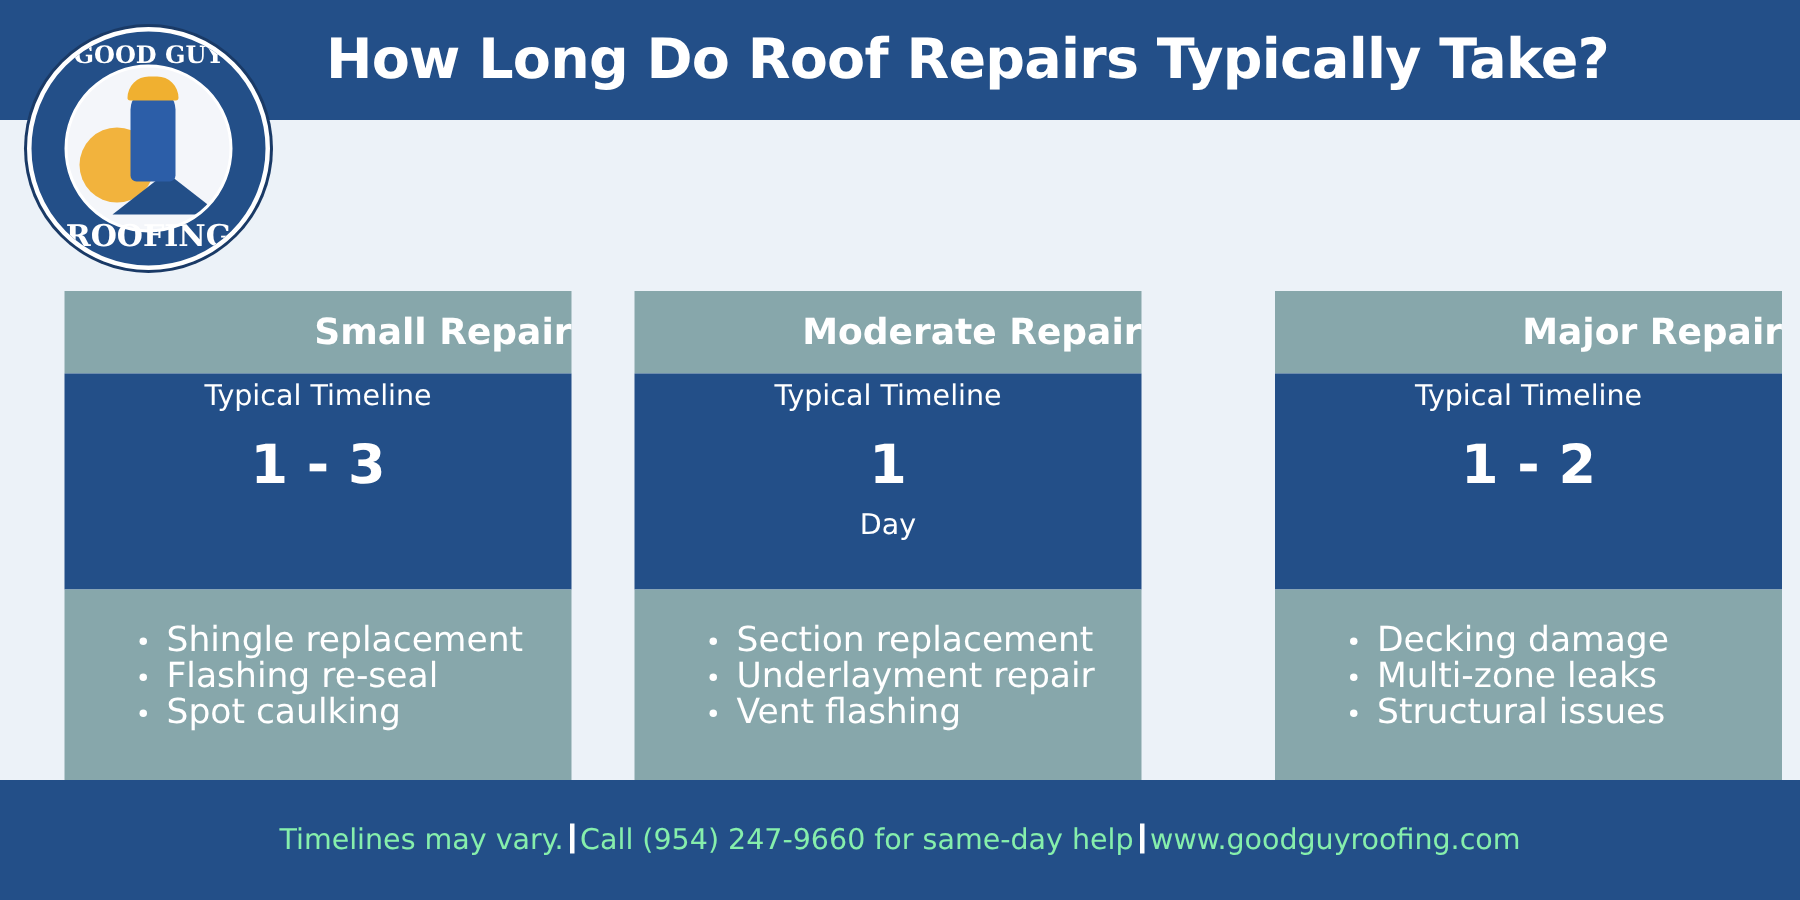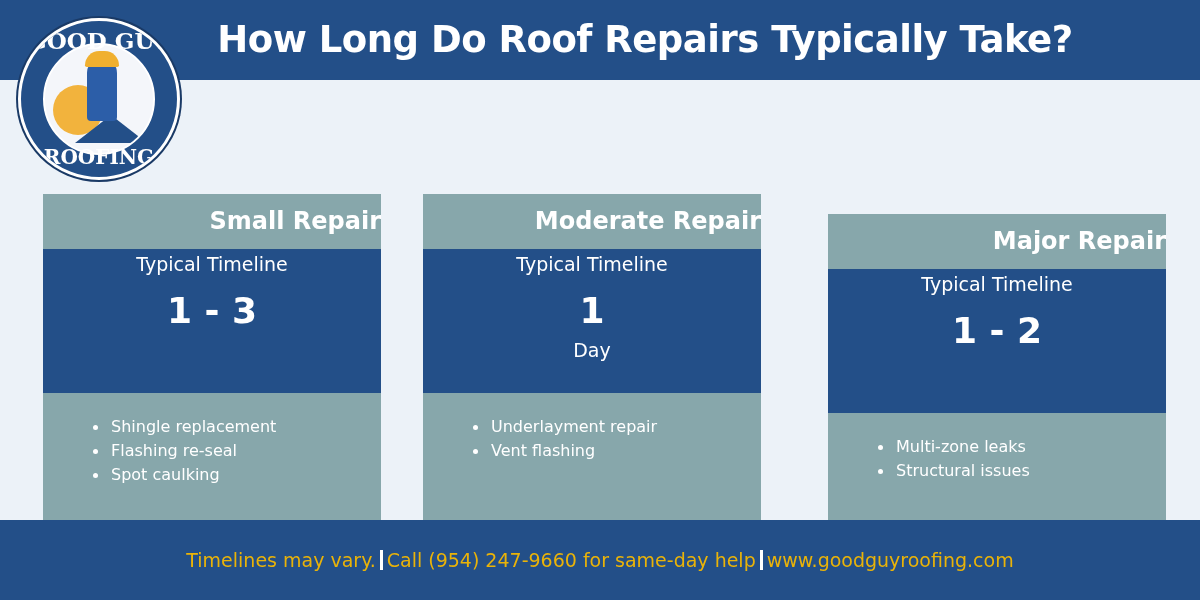--- a/index.html
+++ b/index.html
@@ -5,33 +5,33 @@
   html,body{margin:0;padding:0;}
   body{width:1200px;height:600px;position:relative;overflow:hidden;background:#ecf2f8;font-family:"DejaVu Sans",sans-serif;}
   .topbar{position:absolute;left:0;top:0;width:1200px;height:80px;background:#234f88;}
   .title{position:absolute;left:200px;top:0;width:890px;height:80px;line-height:80px;text-align:center;color:#fff;font-weight:bold;font-size:37px;letter-spacing:-0.5px;}
   .logo{position:absolute;left:18px;top:18px;width:162px;height:162px;border-radius:50%;background:#234f88;border:3px solid #fff;box-shadow:0 0 0 2px #1a3a66;box-sizing:border-box;overflow:hidden;}
   .logo .ring{position:absolute;left:22px;top:22px;width:112px;height:112px;border-radius:50%;border:2px solid #fff;background:#f4f6fa;overflow:hidden;box-sizing:border-box;}
   .logo .sun{position:absolute;left:8px;top:40px;width:50px;height:50px;border-radius:50%;background:#f2b33d;}
   .logo .roof{position:absolute;left:30px;top:70px;width:0;height:0;border-left:36px solid transparent;border-right:36px solid transparent;border-bottom:28px solid #234f88;}
   .logo .guy{position:absolute;left:42px;top:14px;width:30px;height:62px;background:#2c5ea8;border-radius:14px 14px 4px 4px;}
   .logo .hat{position:absolute;left:40px;top:6px;width:34px;height:16px;background:#f0b030;border-radius:16px 16px 2px 2px;}
-  .logo .txt-top{position:absolute;left:0;top:6px;width:100%;text-align:center;color:#fff;font-weight:bold;font-size:23px;font-family:"DejaVu Serif",serif;}
+  .logo .txt-top{position:absolute;left:0;top:6px;width:100%;text-align:center;color:#fff;font-weight:bold;font-size:16px;font-family:"DejaVu Serif",serif;}
   .logo .txt-bot{position:absolute;left:0;bottom:8px;width:100%;text-align:center;color:#fff;font-weight:bold;font-size:20px;font-family:"DejaVu Serif",serif;}
   .card{position:absolute;top:194px;width:338px;height:316px;}
   .card .head{height:55px;background:#87a7ab;color:#fff;font-weight:bold;font-size:24px;text-align:right;line-height:55px;}
   .card .mid{height:144px;background:#234f88;color:#fff;text-align:center;}
   .card .mid .lbl{padding-top:0;font-size:19px;height:30px;line-height:30px;}
   .card .mid .val{font-size:36px;font-weight:bold;height:48px;line-height:48px;margin-top:8px;}
   .card .mid .unit{font-size:19px;height:30px;line-height:30px;}
-  .card .list{height:140px;background:#87a7ab;color:#fff;font-size:16px;}
+  .card .list{height:140px;background:#87a7ab;color:#fff;font-size:23px;}
   .card .list ul{margin:0;padding:22px 0 0 68px;list-style:none;}
   .card .list li{height:24px;line-height:24px;position:relative;}
   .card .list li:before{content:"";position:absolute;left:-18px;top:10px;width:5px;height:5px;border-radius:50%;background:#fff;}
-  .footer{position:absolute;left:0;top:520px;width:1200px;height:80px;background:#234f88;color:#eab308;font-size:19px;line-height:80px;text-align:center;}
+  .footer{position:absolute;left:0;top:520px;width:1200px;height:80px;background:#234f88;color:#86efac;font-size:19px;line-height:80px;text-align:center;}
   .footer .sep{display:inline-block;width:3px;height:20px;background:#fff;vertical-align:-3px;margin:0 4px;}
   .footer span{padding-left:0;}
 </style>
 </head>
 <body>
 
 <div class="topbar"></div>
 <div class="title">How Long Do Roof Repairs Typically Take?</div>
 
 <div class="logo">
@@ -62,35 +62,37 @@
 
 <div class="card" style="left:423px;">
   <div class="head">Moderate Repair</div>
   <div class="mid">
     <div class="lbl">Typical Timeline</div>
     <div class="val">1</div>
     <div class="unit">Day</div>
   </div>
   <div class="list">
     <ul>
+      <li>Section replacement</li>
       <li>Underlayment repair</li>
       <li>Vent flashing</li>
     </ul>
   </div>
 </div>
 
-<div class="card" style="left:828px;margin-top:20px;">
+<div class="card" style="left:850px;">
   <div class="head">Major Repair</div>
   <div class="mid">
     <div class="lbl">Typical Timeline</div>
     <div class="val">1 - 2</div>
     <div class="unit"></div>
   </div>
   <div class="list">
     <ul>
+      <li>Decking damage</li>
       <li>Multi-zone leaks</li>
       <li>Structural issues</li>
     </ul>
   </div>
 </div>
 
 <div class="footer">
   <span>Timelines may vary.</span><i class="sep"></i><span>Call (954) 247-9660 for same-day help</span><i class="sep"></i><span>www.goodguyroofing.com</span>
 </div>
 

